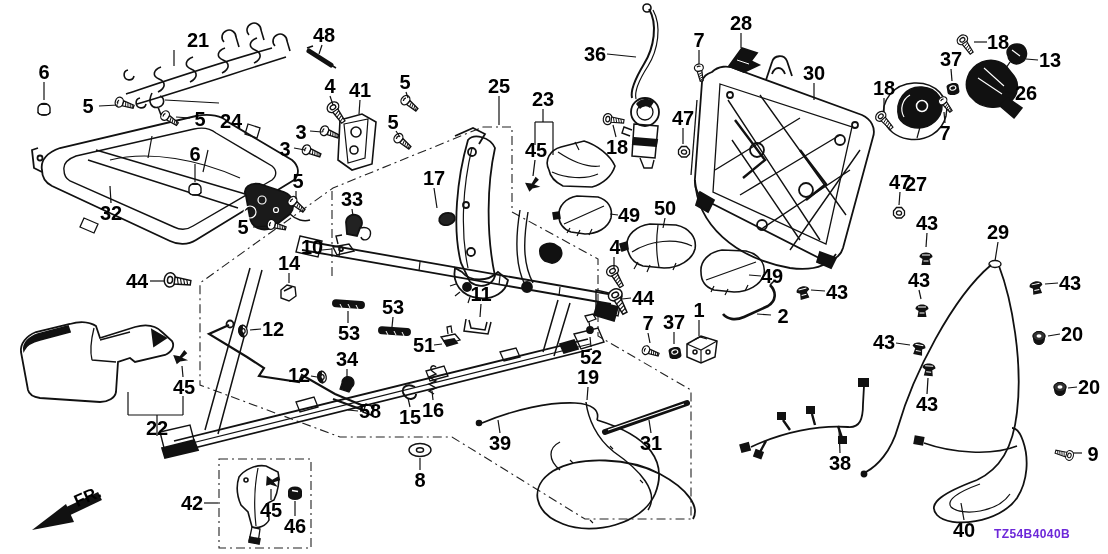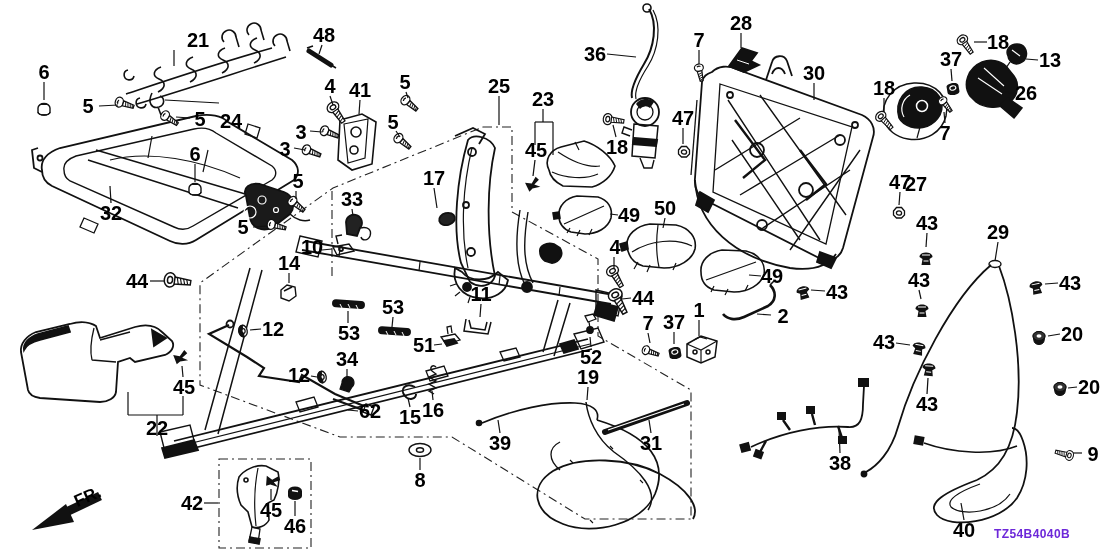--- a/index.html
+++ b/index.html
@@ -497,21 +497,21 @@
       <div class="callout" style="left: 420px; top: 480px;">8</div>
       <div class="callout" style="left: 588px; top: 377px;">19</div>
       <div class="callout" style="left: 591px; top: 357px;">52</div>
       <div class="callout" style="left: 393px; top: 307px;">53</div>
       <div class="callout" style="left: 349px; top: 333px;">53</div>
       <div class="callout" style="left: 424px; top: 345px;">51</div>
       <div class="callout" style="left: 481px; top: 294px;">11</div>
       <div class="callout" style="left: 273px; top: 329px;">12</div>
       <div class="callout" style="left: 299px; top: 375px;">12</div>
       <div class="callout" style="left: 347px; top: 359px;">34</div>
-      <div class="callout" style="left: 370px; top: 411px;">62</div>
+      <div class="callout" style="left: 370px; top: 411px;">58</div>
       <div class="callout" style="left: 410px; top: 417px;">15</div>
       <div class="callout" style="left: 433px; top: 410px;">16</div>
       <div class="callout" style="left: 157px; top: 428px;">22</div>
       <div class="callout" style="left: 184px; top: 387px;">45</div>
       <div class="callout" style="left: 192px; top: 503px;">42</div>
       <div class="callout" style="left: 271px; top: 510px;">45</div>
       <div class="callout" style="left: 295px; top: 526px;">46</div>
     </div>
 
 <div id="diagram-code">TZ54B4040B</div>

